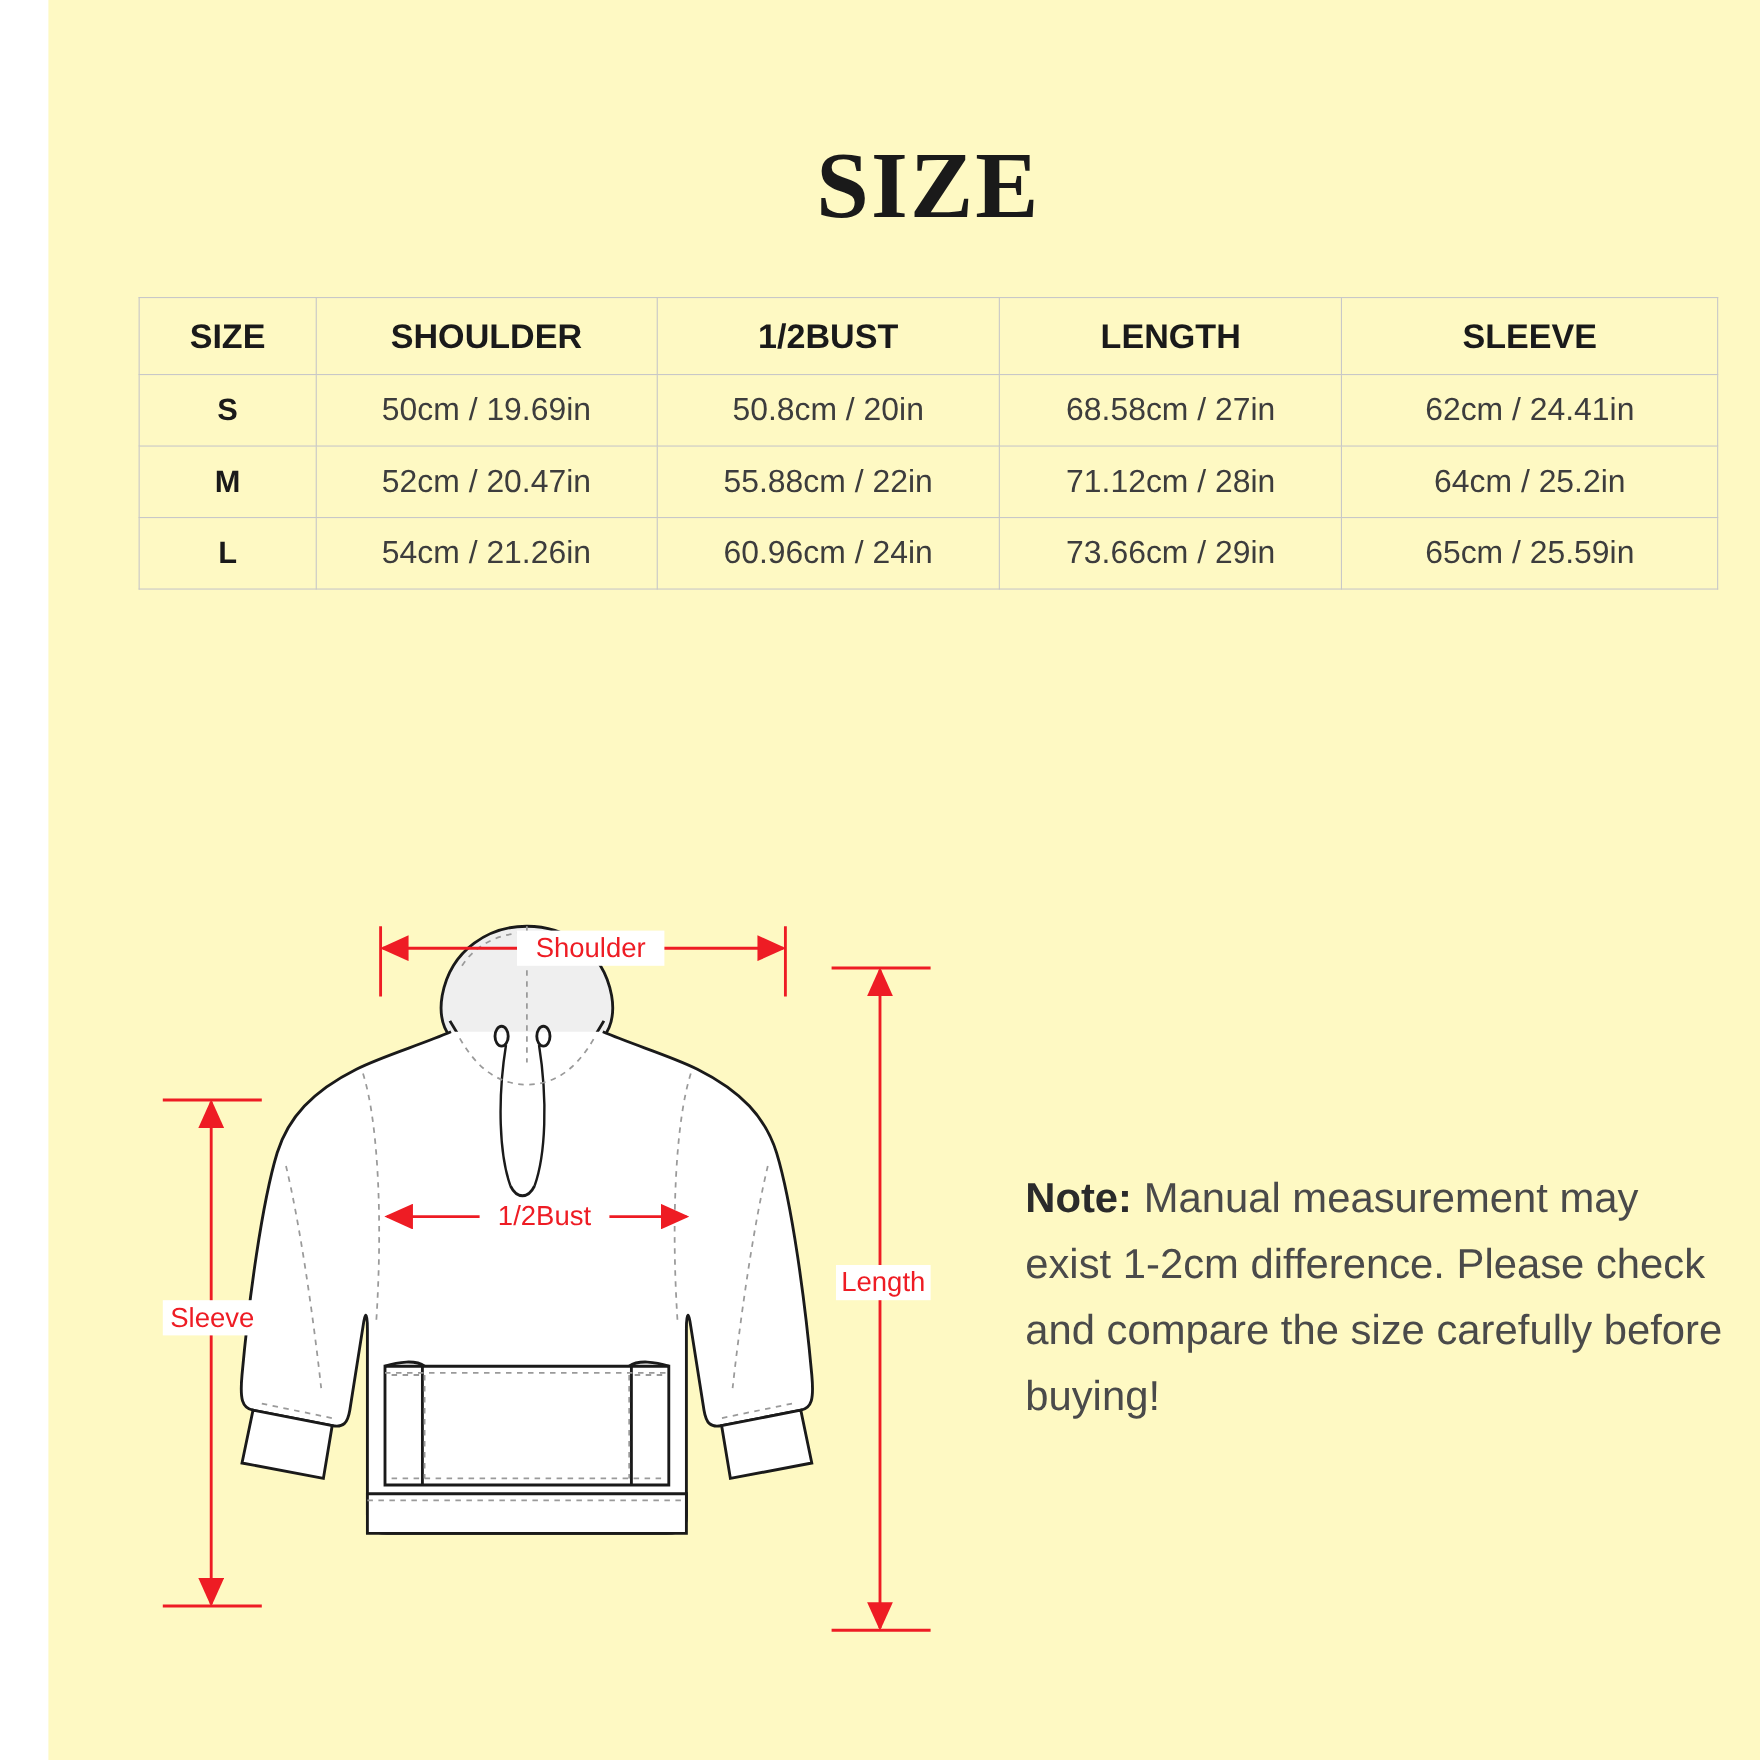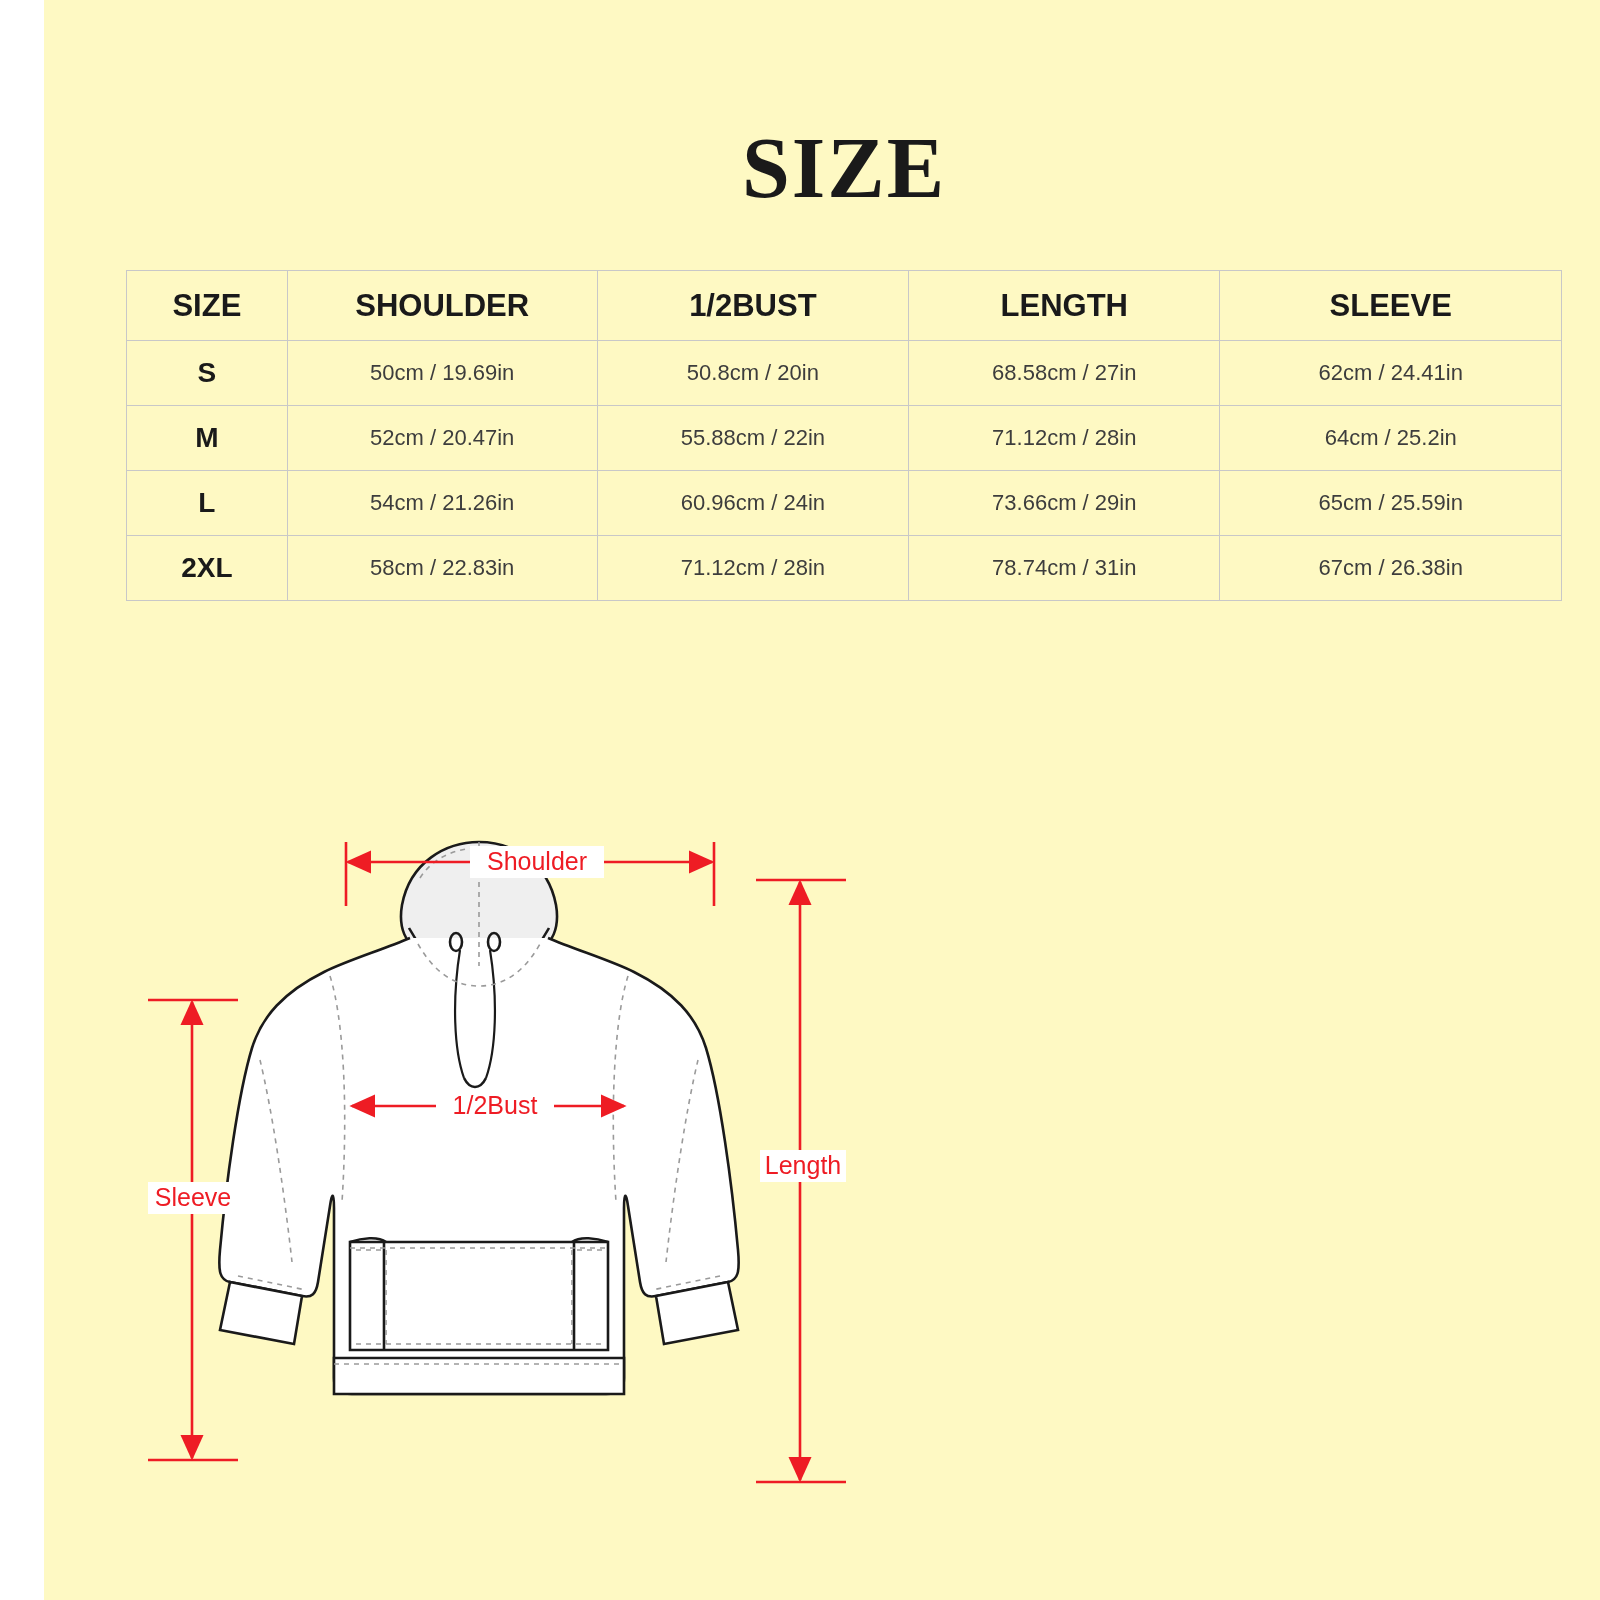--- a/index.html
+++ b/index.html
@@ -53,21 +53,21 @@
     font-weight: 700;
     color: #1a1a1a;
     height: 70px;
   }
   table.size-table tbody td.size-col {
     font-size: 28px;
     font-weight: 700;
     color: #1a1a1a;
   }
   table.size-table tbody td.val {
-    font-size: 22px;
+    font-size: 29px;
     font-weight: 400;
     color: #3d3d3d;
   }
   col.c0 { width: 11.2%; }
   col.c1 { width: 21.6%; }
   col.c2 { width: 21.7%; }
   col.c3 { width: 21.7%; }
   col.c4 { width: 23.8%; }
 
   
@@ -134,27 +134,20 @@
           <td class="val">55.88cm / 22in</td>
           <td class="val">71.12cm / 28in</td>
           <td class="val">64cm / 25.2in</td>
         </tr>
         <tr>
           <td class="size-col">L</td>
           <td class="val">54cm / 21.26in</td>
           <td class="val">60.96cm / 24in</td>
           <td class="val">73.66cm / 29in</td>
           <td class="val">65cm / 25.59in</td>
-        </tr>
-        <tr>
-          <td class="size-col">2XL</td>
-          <td class="val">58cm / 22.83in</td>
-          <td class="val">71.12cm / 28in</td>
-          <td class="val">78.74cm / 31in</td>
-          <td class="val">67cm / 26.38in</td>
         </tr>
       </tbody>
     </table>
   </div>
 
   <div class="diagram">
     <svg width="780" height="700" viewBox="0 0 780 700" xmlns="http://www.w3.org/2000/svg">
       <defs>
         <marker id="arrH" markerWidth="10" markerHeight="9" refX="9" refY="4.5" orient="auto">
           <polygon points="0,0 10,4.5 0,9" fill="#ee1c24"></polygon>
@@ -253,14 +246,17 @@
       <g>
         <line x1="14" y1="190" x2="104" y2="190" stroke="#ee1c24" stroke-width="2.6"></line>
         <line x1="14" y1="650" x2="104" y2="650" stroke="#ee1c24" stroke-width="2.6"></line>
         <line x1="58" y1="192" x2="58" y2="648" stroke="#ee1c24" stroke-width="2.6" marker-start="url(#arrHs)" marker-end="url(#arrH)"></line>
         <rect x="14" y="372" width="90" height="32" fill="#ffffff"></rect>
         <text x="59" y="396" text-anchor="middle" font-family="Liberation Sans, sans-serif" font-size="25" fill="#ee1c24">Sleeve</text>
       </g>
     </svg>
   </div>
 
+  <div class="note">
+    <b>Note:</b><span> Manual measurement may exist 1-2cm difference. Please check and compare the size carefully before buying!</span>
+  </div>
 
 </div>
 
 </body></html>

